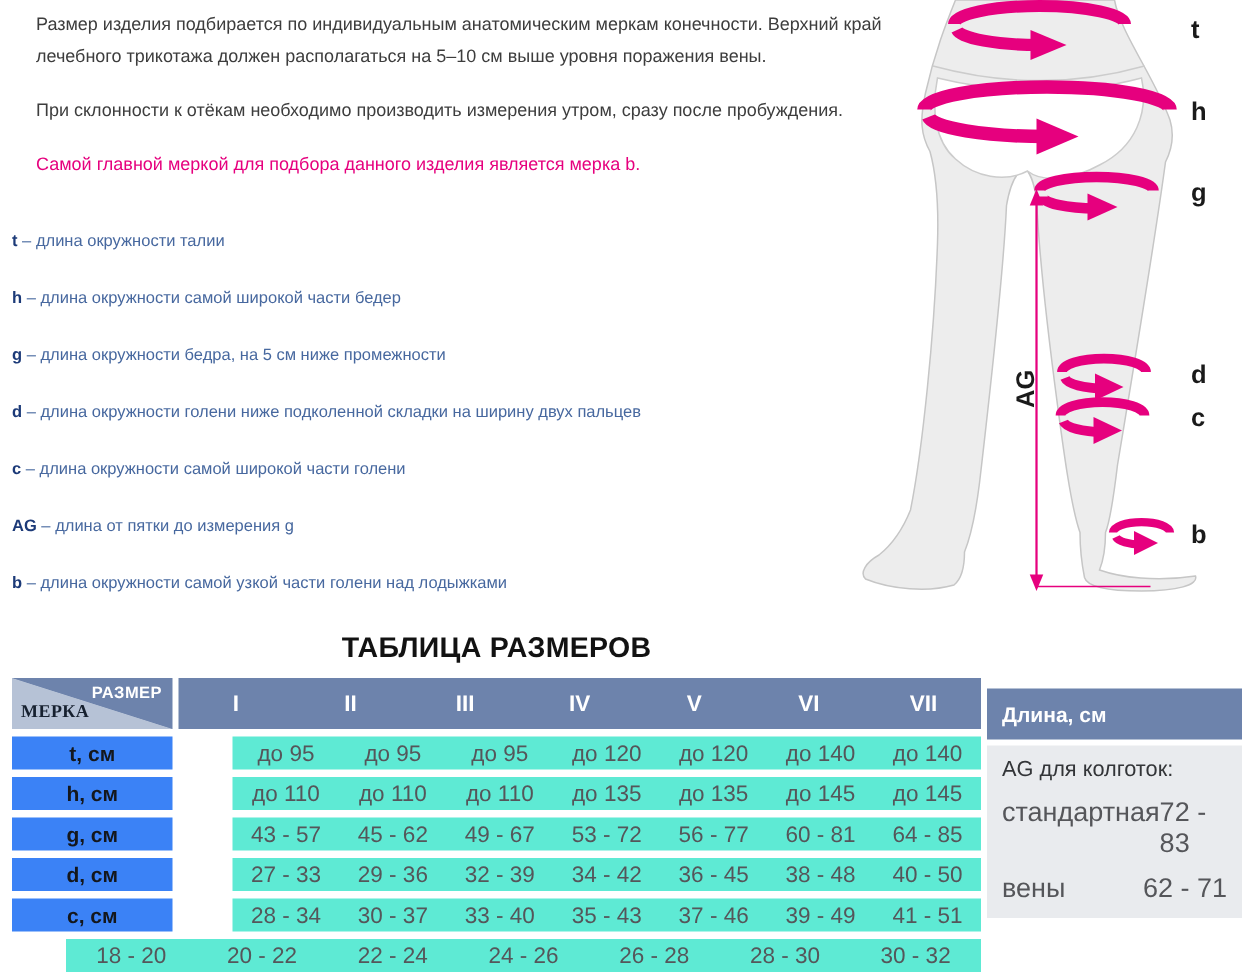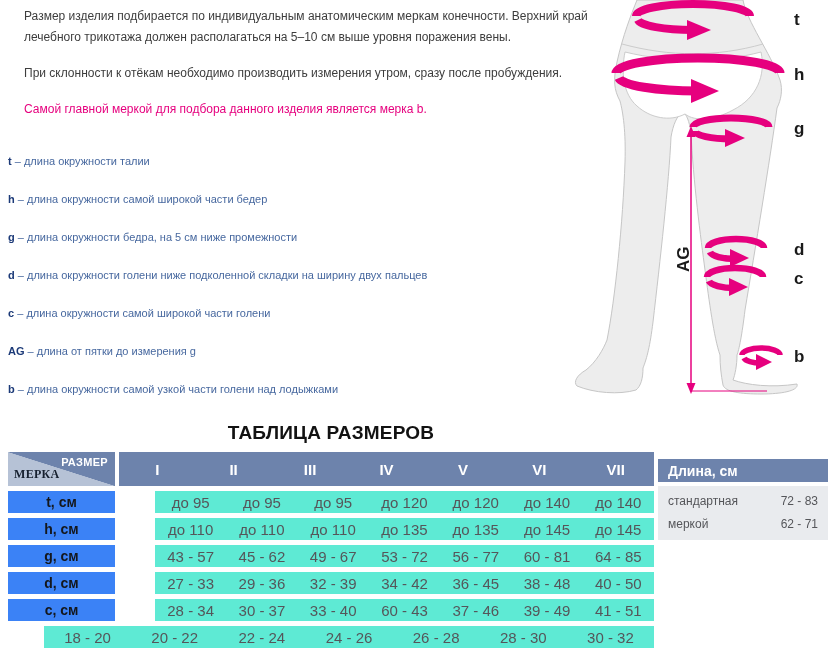--- a/index.html
+++ b/index.html
@@ -39,26 +39,26 @@
   .sg-header .sg-band{background:#6d83ac;}
   .sg-header .sg-cell{color:#ffffff;font-weight:bold;font-size:15px;}
 
   .sg-datarow{height:22px;}
   .sg-datarow .sg-label{background:#3b82f6;font-size:14px;font-weight:bold;color:#14171c;}
   .sg-datarow .sg-band{background:#5eead4;margin-left:36px;}
   .sg-datarow .sg-cell{font-size:15px;color:#55565a;}
 
   .length-panel{position:absolute;left:658px;top:459px;width:170px;}
   .lp-header{
-    height:23px;background:#6d83ac;color:#ffffff;font-weight:bold;font-size:14px;
+    height:34px;background:#6d83ac;color:#ffffff;font-weight:bold;font-size:14px;
     display:flex;align-items:center;padding-left:10px;box-sizing:border-box;
   }
   .lp-body{margin-top:4px;background:#e9ebee;padding:8px 10px 9px 10px;box-sizing:border-box;}
   .lp-subtitle{font-size:14.5px;color:#333538;margin-bottom:10px;}
-  .lp-row{display:flex;justify-content:space-between;font-size:12px;color:#55565a;margin-bottom:9px;}
+  .lp-row{display:flex;justify-content:space-between;font-size:18px;color:#55565a;margin-bottom:9px;}
   .lp-row:last-child{margin-bottom:0;}
 </style>
 </head>
 <body>
 
 <div class="intro">
   <p>Размер изделия подбирается по индивидуальным анатомическим меркам конечности. Верхний край лечебного трикотажа должен располагаться на 5–10 см выше уровня поражения вены.</p>
   <p>При склонности к отёкам необходимо производить измерения утром, сразу после пробуждения.</p>
   <p class="highlight">Самой главной меркой для подбора данного изделия является мерка b.</p>
 </div>
@@ -256,21 +256,21 @@
       <div class="sg-cell">40 - 50</div>
     </div>
   </div>
 
   <div class="sg-row sg-datarow">
     <div class="sg-label">c, см</div>
     <div class="sg-band">
       <div class="sg-cell">28 - 34</div>
       <div class="sg-cell">30 - 37</div>
       <div class="sg-cell">33 - 40</div>
-      <div class="sg-cell">60 - 43</div>
+      <div class="sg-cell">35 - 43</div>
       <div class="sg-cell">37 - 46</div>
       <div class="sg-cell">39 - 49</div>
       <div class="sg-cell">41 - 51</div>
     </div>
   </div>
 
   <div class="sg-row sg-datarow">
     <div class="sg-band">
       <div class="sg-cell">18 - 20</div>
       <div class="sg-cell">20 - 22</div>
@@ -279,22 +279,23 @@
       <div class="sg-cell">26 - 28</div>
       <div class="sg-cell">28 - 30</div>
       <div class="sg-cell">30 - 32</div>
     </div>
   </div>
 </div>
 
 <div class="length-panel">
   <div class="lp-header">Длина, см</div>
   <div class="lp-body">
+    <div class="lp-subtitle">AG для колготок:</div>
     <div class="lp-row">
       <span>стандартная</span>
       <span>72 - 83</span>
     </div>
     <div class="lp-row">
-      <span>меркой</span>
+      <span>вены</span>
       <span>62 - 71</span>
     </div>
   </div>
 </div>
 
 </body></html>

